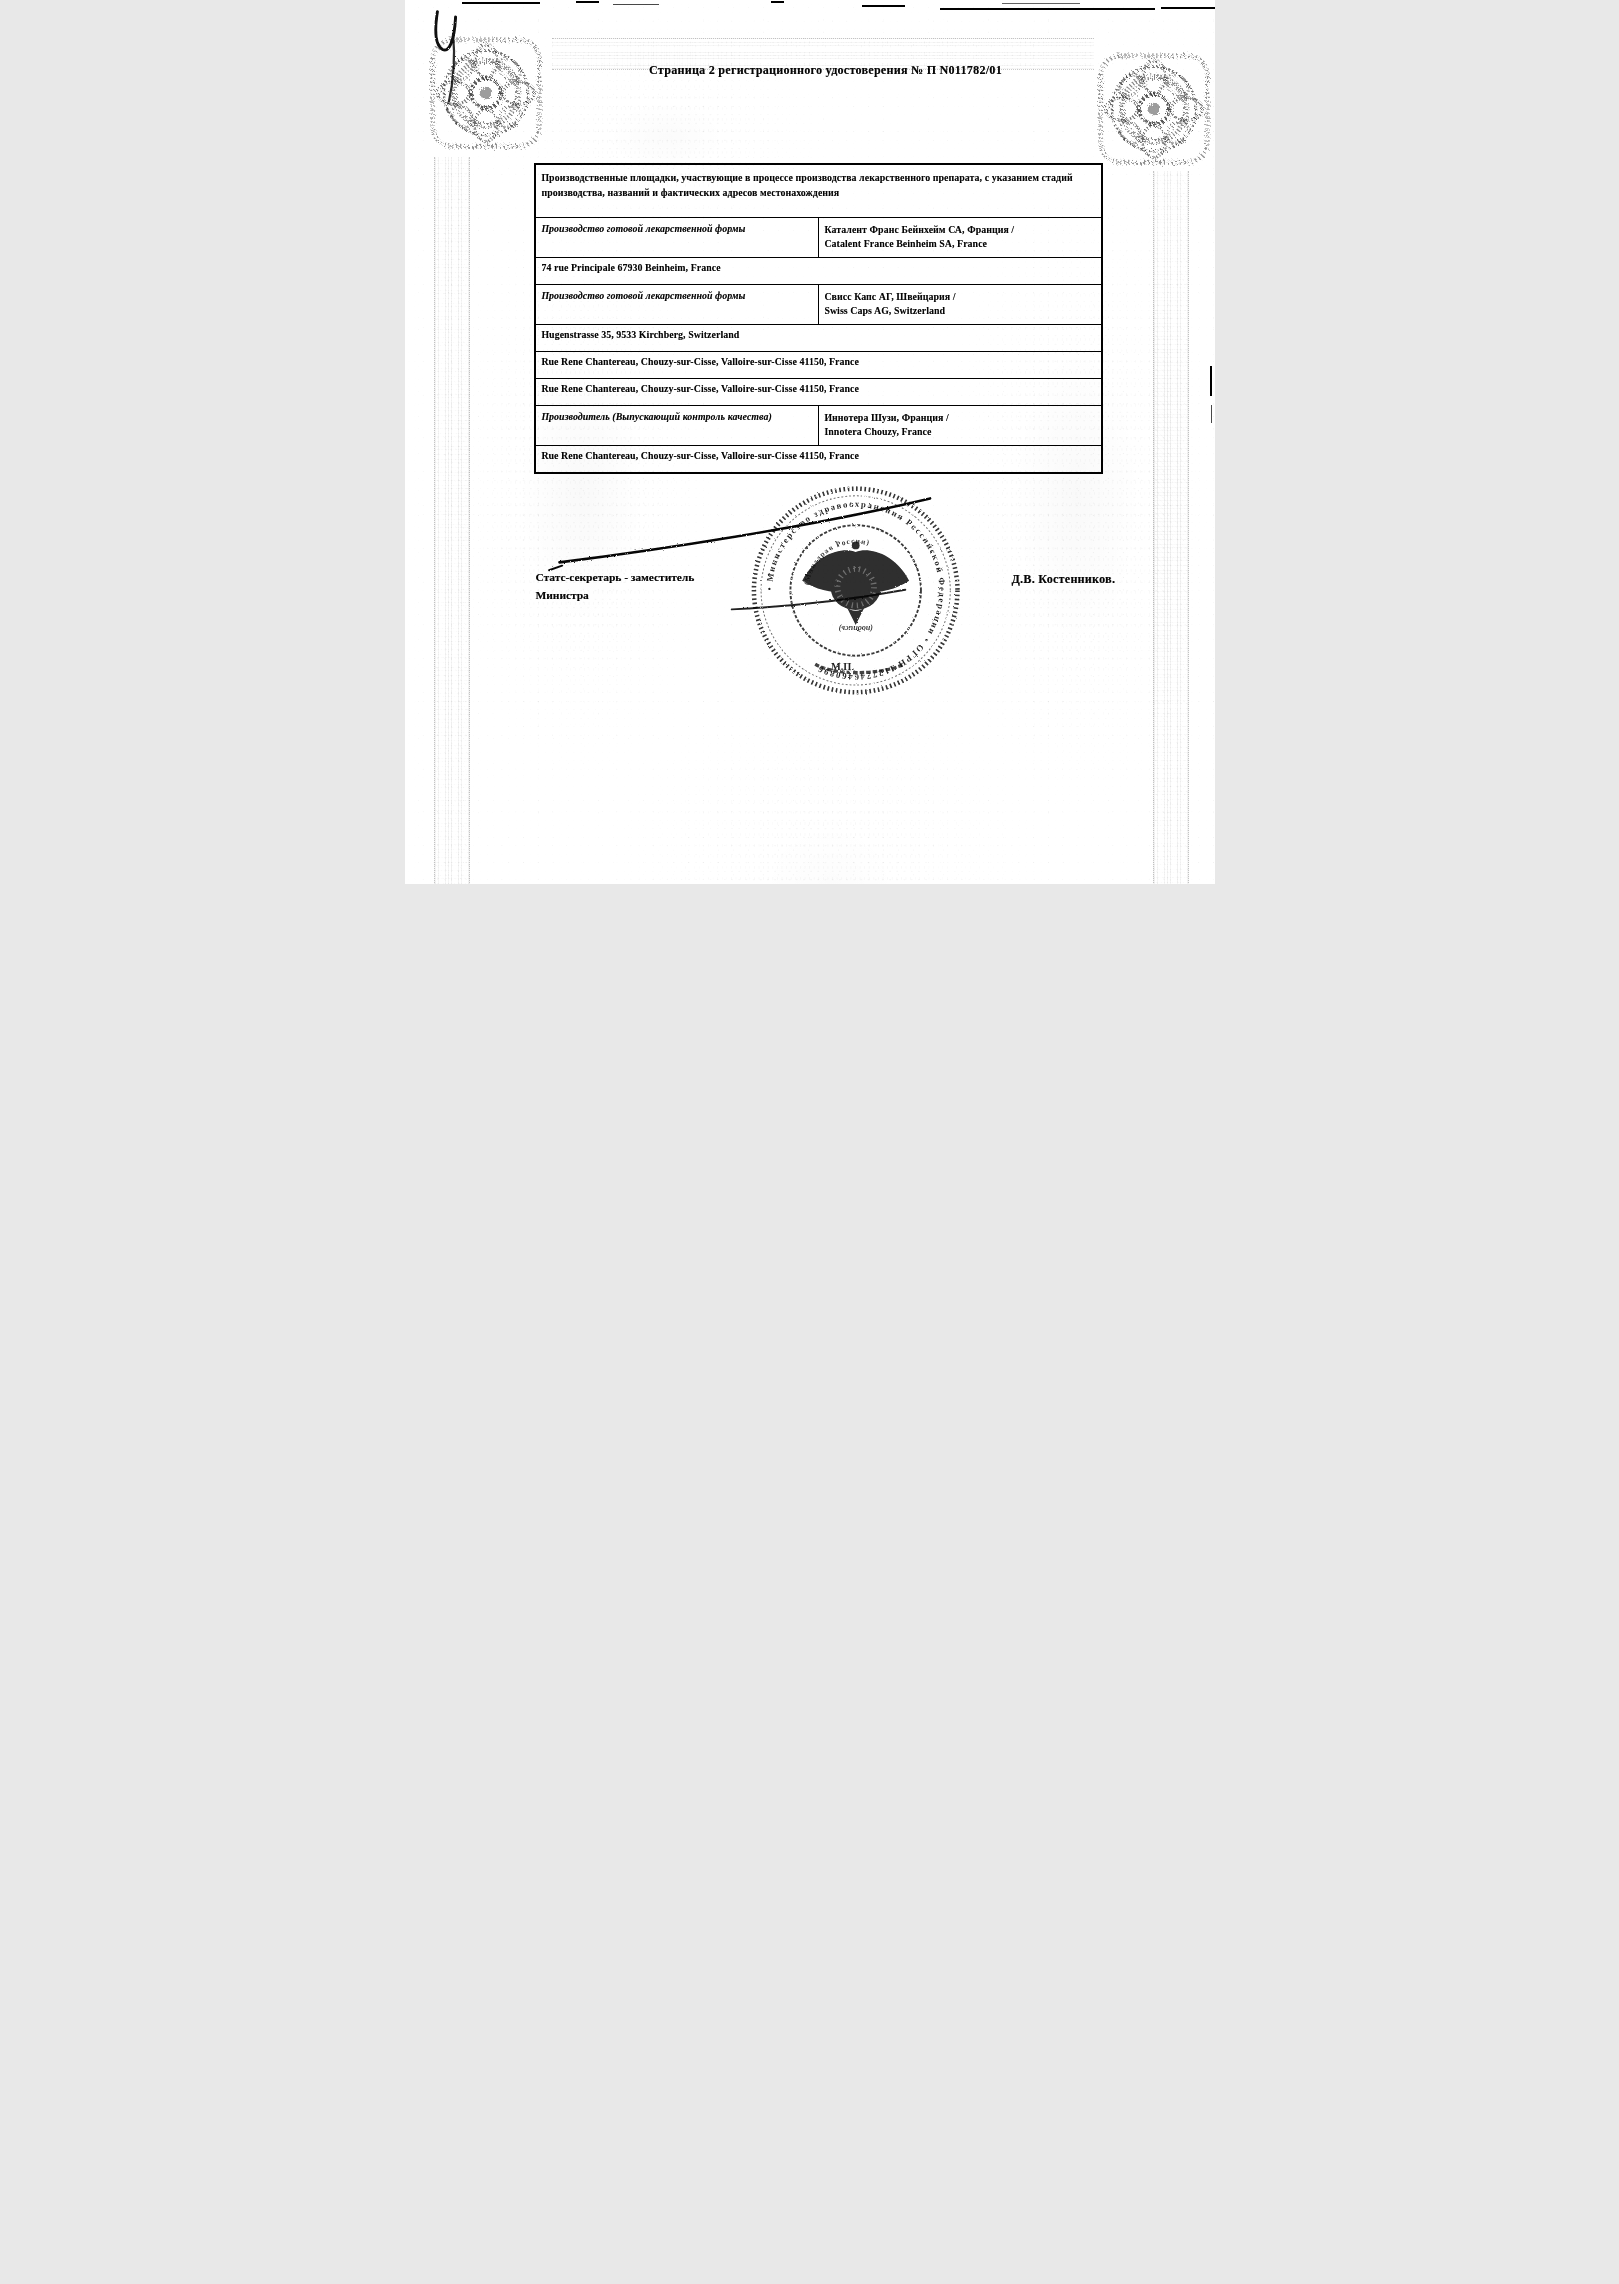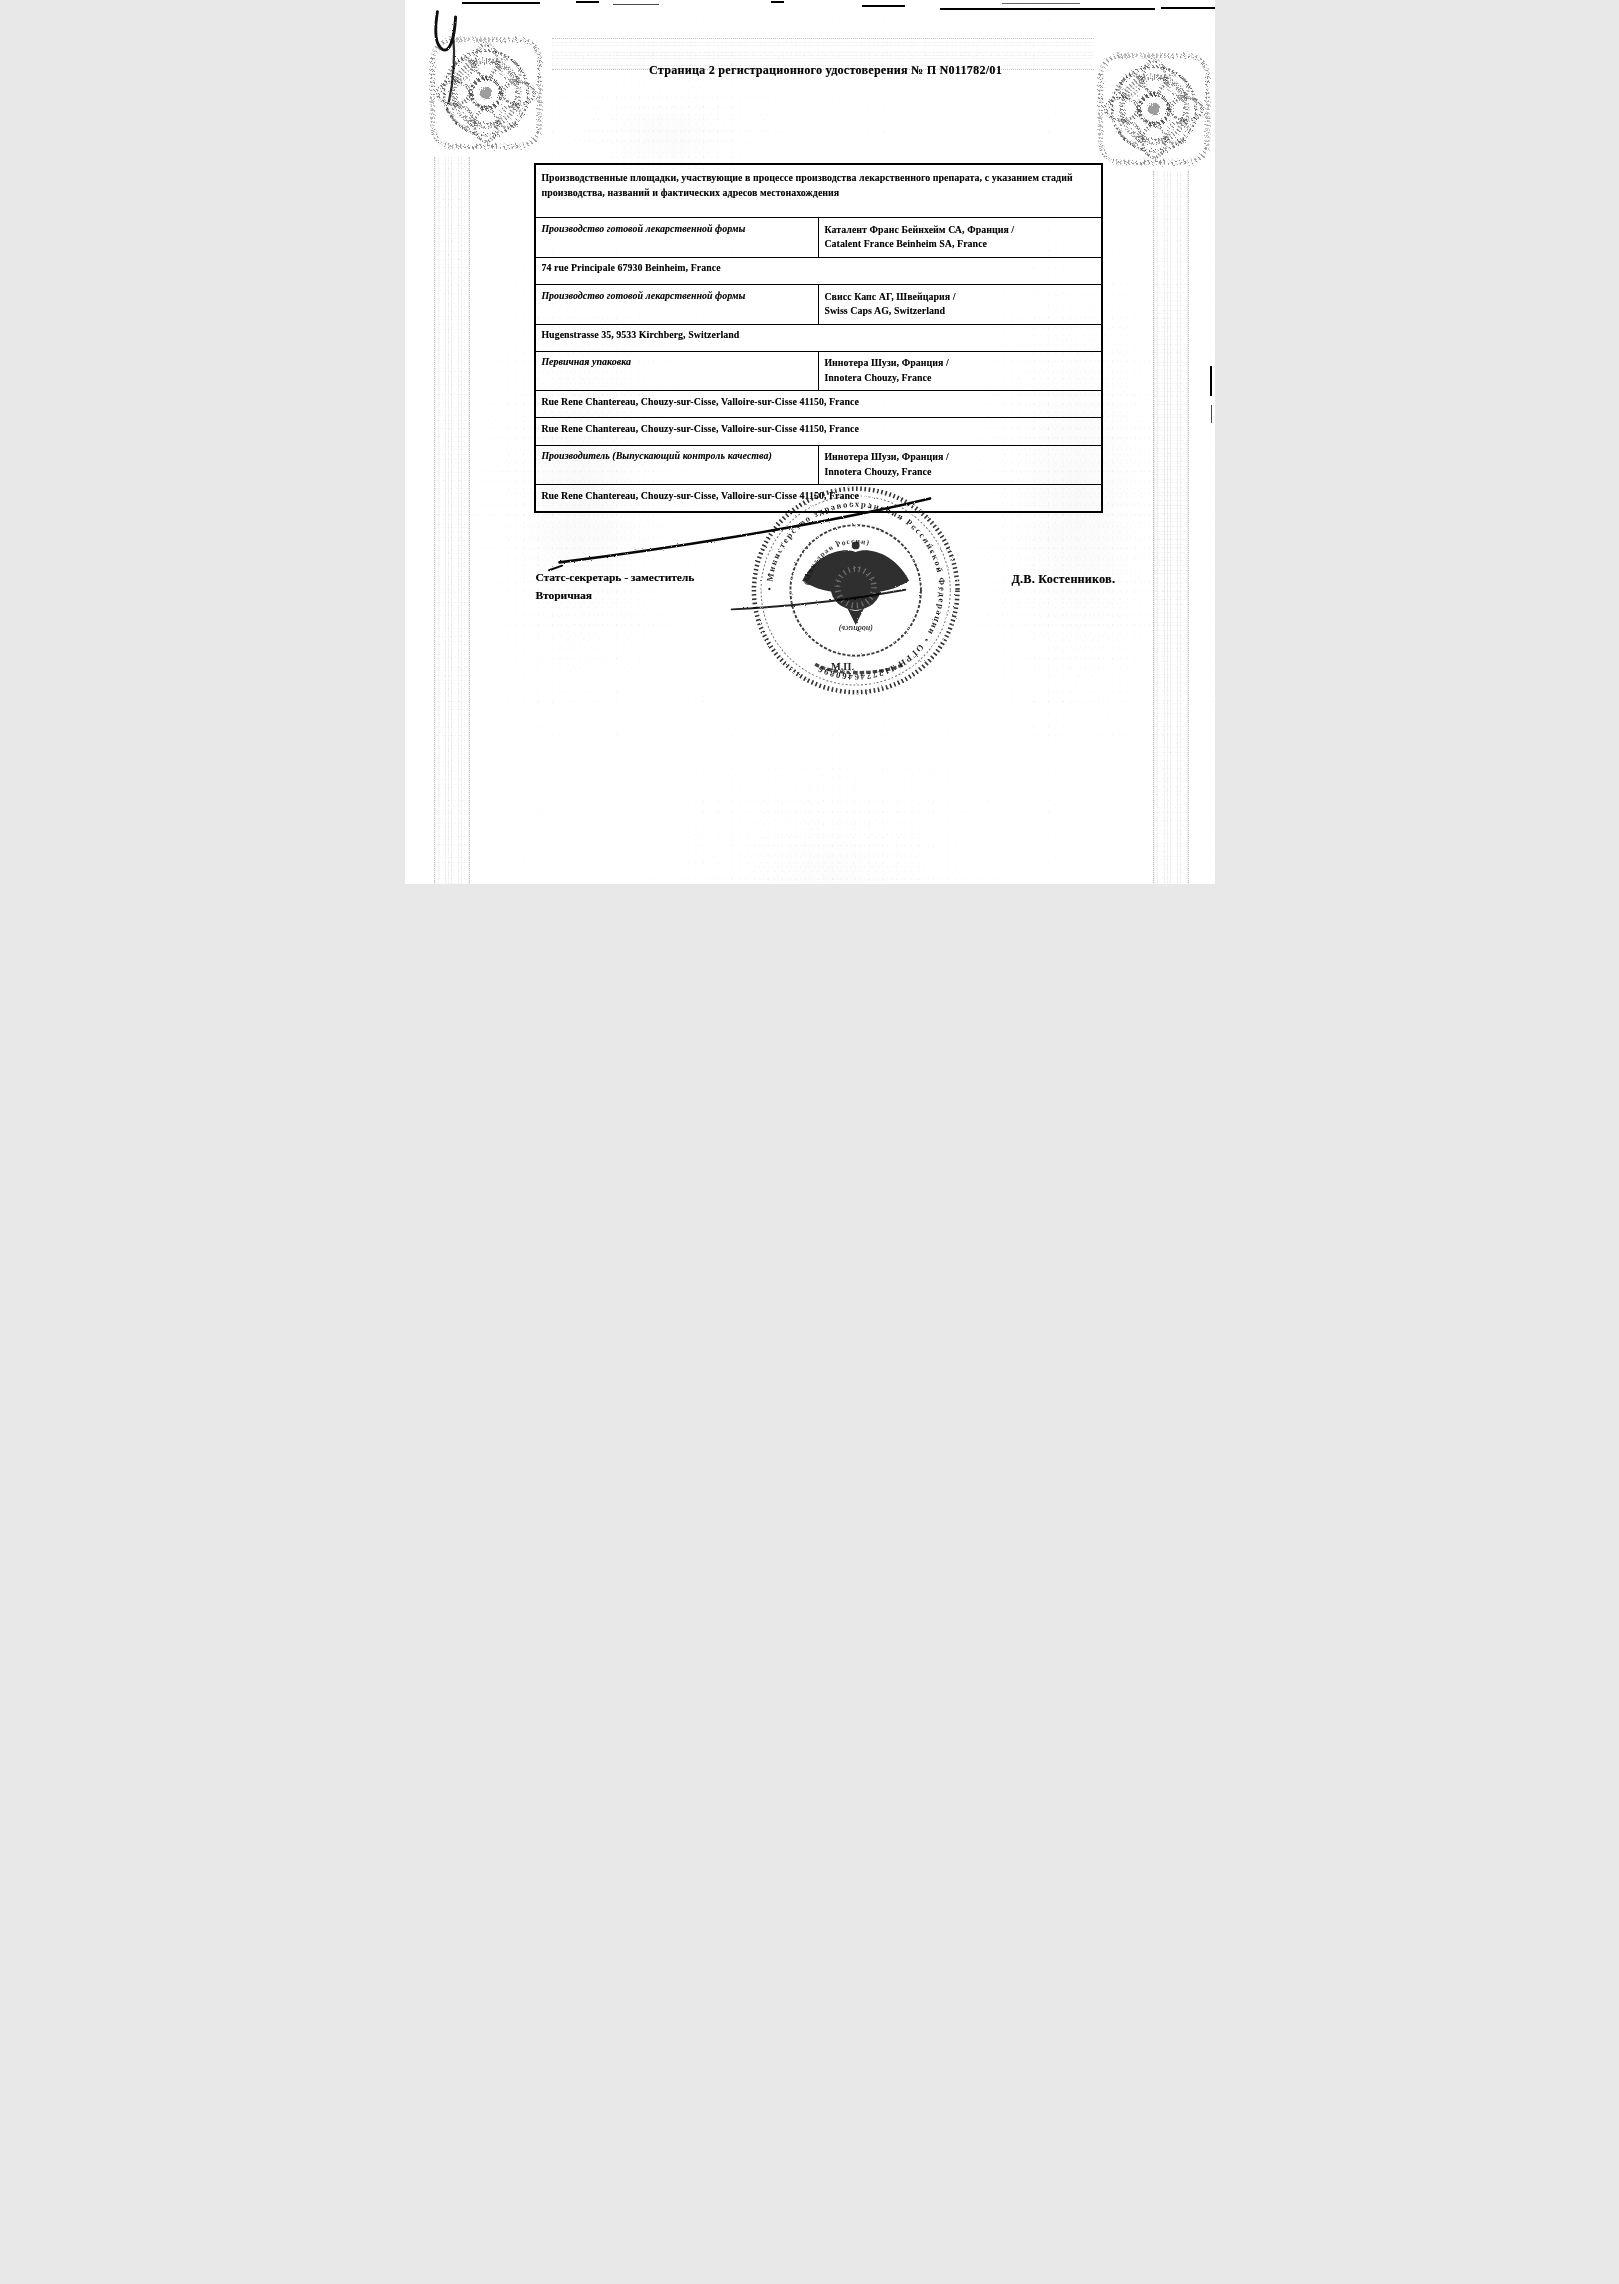--- a/index.html
+++ b/index.html
@@ -184,27 +184,20 @@
       <td class="maker">
         <div>Свисс Капс АГ, Швейцария /</div>
         <div>Swiss Caps AG, Switzerland</div>
       </td>
     </tr>
     <tr>
       <td class="addr" colspan="2">Hugenstrasse 35, 9533 Kirchberg, Switzerland</td>
     </tr>
 
     <tr>
-      <td class="stage">Первичная упаковка</td>
-      <td class="maker">
-        <div>Иннотера Шузи, Франция /</div>
-        <div>Innotera Chouzy, France</div>
-      </td>
-    </tr>
-    <tr>
       <td class="addr" colspan="2">Rue Rene Chantereau, Chouzy-sur-Cisse, Valloire-sur-Cisse 41150, France</td>
     </tr>
 
     <tr>
       <td class="addr" colspan="2">Rue Rene Chantereau, Chouzy-sur-Cisse, Valloire-sur-Cisse 41150, France</td>
     </tr>
 
     <tr>
       <td class="stage">Производитель (Выпускающий контроль качества)</td>
       <td class="maker">
@@ -213,21 +206,21 @@
       </td>
     </tr>
     <tr>
       <td class="addr" colspan="2">Rue Rene Chantereau, Chouzy-sur-Cisse, Valloire-sur-Cisse 41150, France</td>
     </tr>
   </tbody>
     </table>
 
   <div class="sig-title">
     <div>Статс-секретарь - заместитель</div>
-    <div>Вторичная</div>
+    <div>Министра</div>
   </div>
   <div class="sig-name">Д.В. Костенников.</div>
 
   <svg class="stamp" viewBox="0 0 820 380">
     <defs>
       <path id="ringPath" d="M 362,183 a 128,128 0 1 1 256,0 a 128,128 0 1 1 -256,0" fill="none"></path>
       <path id="innerArc" d="M 418,183 a 72,72 0 1 1 144,0" fill="none"></path>
     </defs>
     <g filter="url(#rough)">
       <circle cx="490" cy="183" r="156" fill="none" stroke="#141414" stroke-width="7" stroke-dasharray="2.5 4" opacity=".85"></circle>

